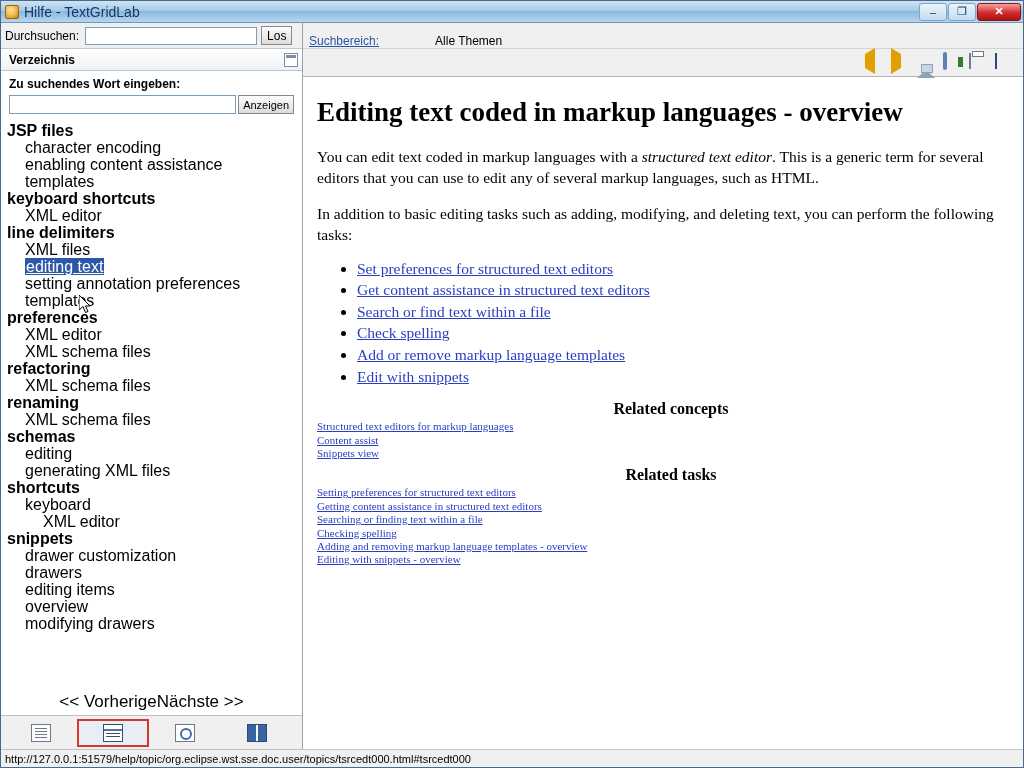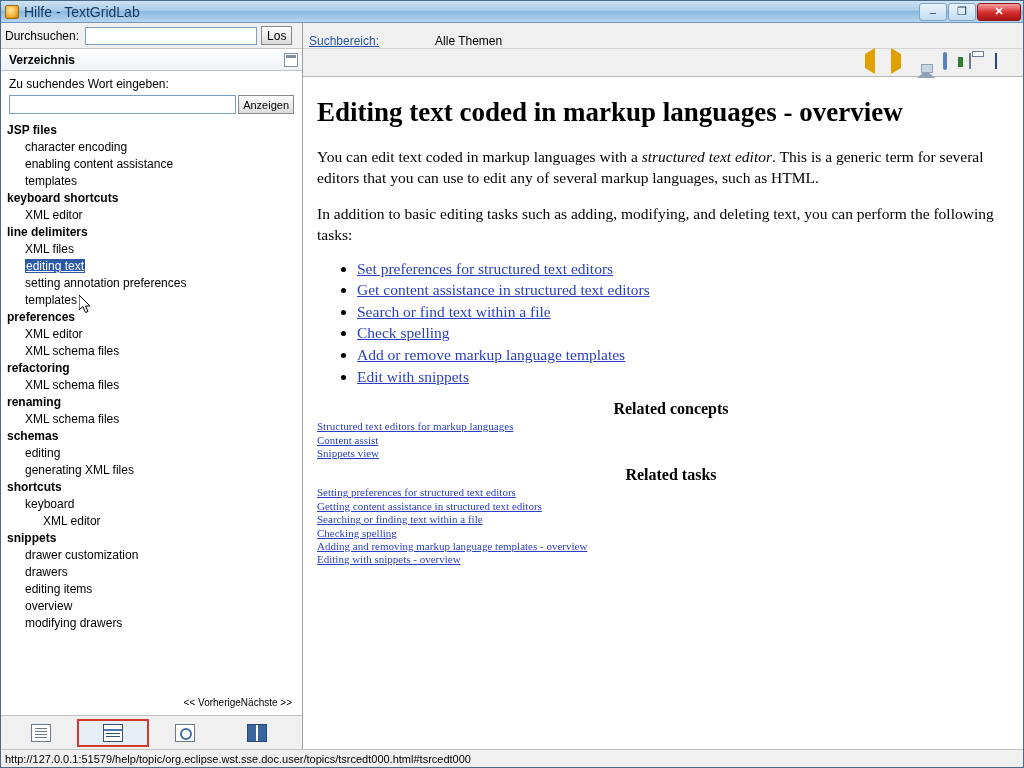--- a/index.html
+++ b/index.html
@@ -122,21 +122,21 @@
     border: 1px solid #7f8f9f;
     background: #ffffff;
     position: relative;
   }
   #verz-min::after {
     content: ""; position: absolute; left: 1px; right: 1px; top: 1px; height: 3px;
     background: #7f8f9f;
   }
 
   #word-area { padding: 6px 8px 4px 8px; }
-  #word-label { font-size: 12px; color: #000; margin-bottom: 4px; }
+  #word-label { font-size: 12px; color: #000; margin-bottom: 4px; font-weight: bold; }
   #word-row { display: flex; }
   #word-input {
     width: 228px; height: 19px;
     border: 1px solid #7b9ebd;
     font-size: 12px; padding: 1px 3px;
     background: #ffffff;
   }
   #word-go {
     margin-left: 2px;
     height: 19px;
@@ -146,21 +146,21 @@
     background: linear-gradient(to bottom,#fdfdfd,#dcdcdc);
   }
 
   #index-list {
     flex: 1 1 auto;
     overflow: auto;
     padding: 4px 0 0 0;
     min-height: 0;
   }
   .idx {
-    font-size: 12px;
+    font-size: 16px;
     line-height: 17px;
     color: #000;
     white-space: nowrap;
     padding-left: 6px;
   }
   .idx.l0 { font-weight: bold; padding-left: 6px; }
   .idx.l1 { padding-left: 24px; }
   .idx.l2 { padding-left: 42px; }
   .idx .sel {
     background: #2b59a8;
@@ -175,23 +175,23 @@
     position: absolute;
     left: 78px;
     top: 294px;
     width: 14px; height: 20px;
     pointer-events: none;
     z-index: 50;
   }
 
   #nav-row {
     height: 26px;
-    display: flex; align-items: center; justify-content: flex-end;
+    display: flex; align-items: center; justify-content: center;
     padding: 0 10px;
-    font-size: 10px;
+    font-size: 17px;
     color: #000;
     background: #ffffff;
   }
 
   #left-toolbar {
     height: 34px;
     display: flex;
     align-items: center;
     gap: 0px;
     border-top: 1px solid #c0c0c0;

